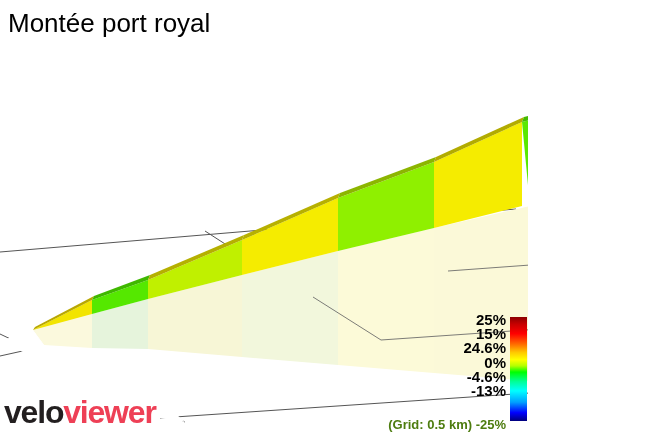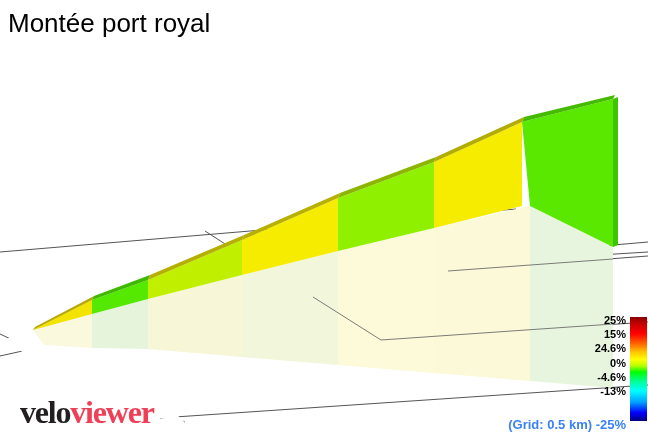--- a/index.html
+++ b/index.html
@@ -5,21 +5,21 @@
   html, body {
     margin: 0;
     padding: 0;
     background: #ffffff;
   }
   body {
     font-family: "Liberation Sans", sans-serif;
   }
   #app {
     position: relative;
-    width: 648px;
+    width: 528px;
     height: 434px;
     background: #ffffff;
     overflow: hidden;
   }
   #chart-title {
     position: absolute;
     left: 8px;
     top: 6px;
     font-size: 26px;
     line-height: 34px;
@@ -41,21 +41,21 @@
     top: 313px;
     width: 100px;
     height: 118px;
   }
   .legend-labels {
     position: absolute;
     right: 22px;
     top: 0px;
     width: 74px;
     text-align: right;
-    font-size: 11px;
+    font-size: 15px;
     line-height: 14.2px;
     color: #000000;
     font-weight: 700;
   }
   .legend-labels div {
     white-space: nowrap;
   }
   #legend-bar {
     position: absolute;
     right: 1px;
@@ -76,33 +76,32 @@
       #00a0ff 82%,
       #0000ff 92%,
       #00007d 100%);
   }
   #grid-note {
     position: absolute;
     right: 22px;
     bottom: -1px;
     font-size: 13px;
     font-weight: 700;
-    color: #3b82f6;
+    color: #4d7c0f;
     white-space: nowrap;
   }
   #logo {
     position: absolute;
-    left: 20px;
+    left: 4px;
     top: 396px;
     font-size: 32px;
     font-weight: 700;
     line-height: 32px;
     letter-spacing: -1.2px;
     white-space: nowrap;
-    font-family: Liberation Serif, serif;
   }
   #logo .velo { color: #231f20; }
   #logo .viewer { color: #ee4056; }
 </style>
 </head>
 <body>
 
 <div id="app">
 
   <div id="chart-title">Montée port royal</div>

